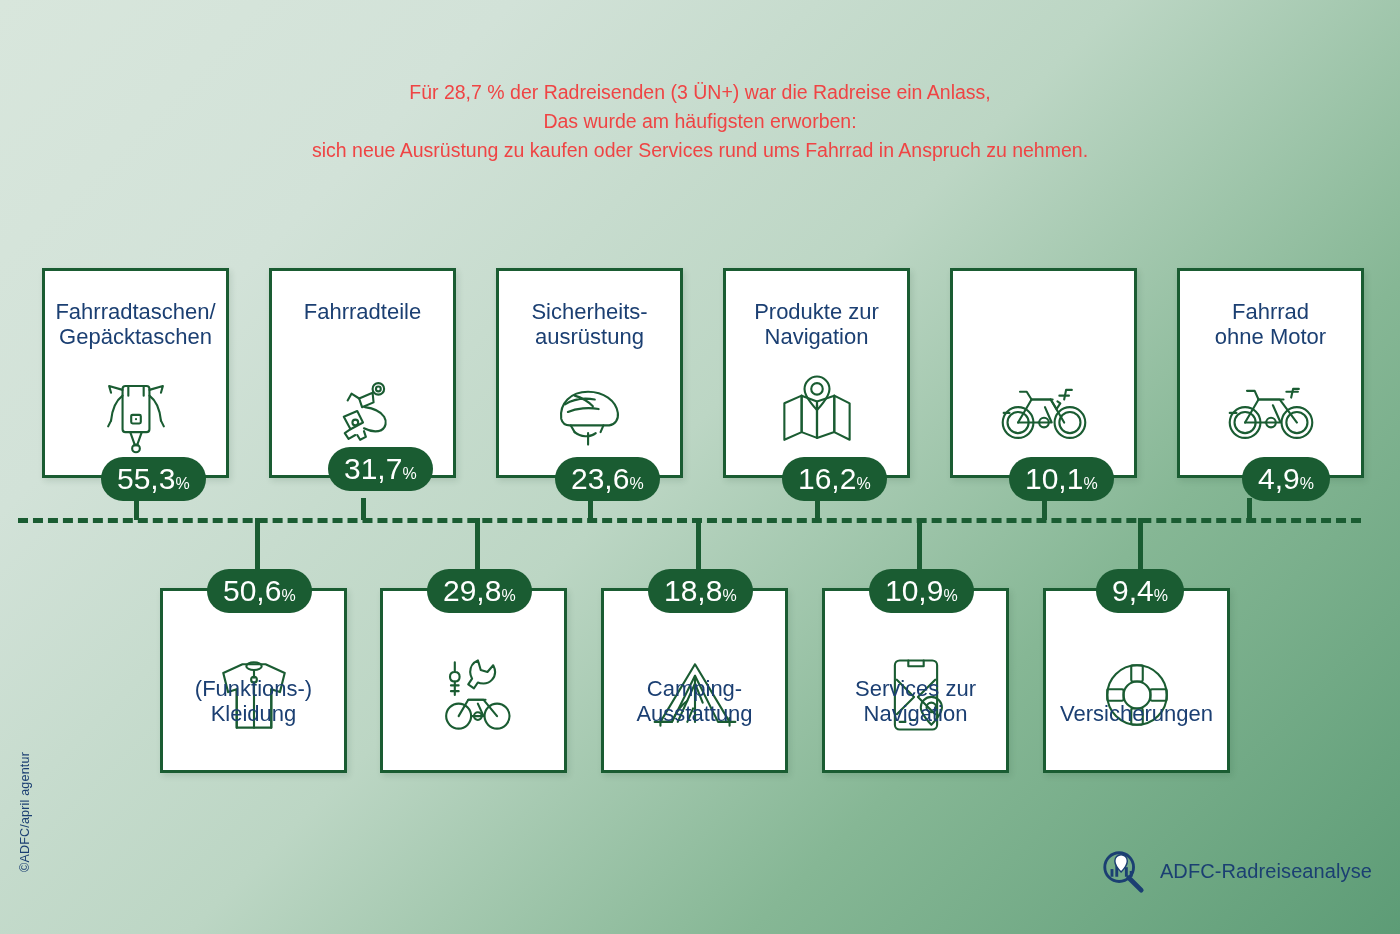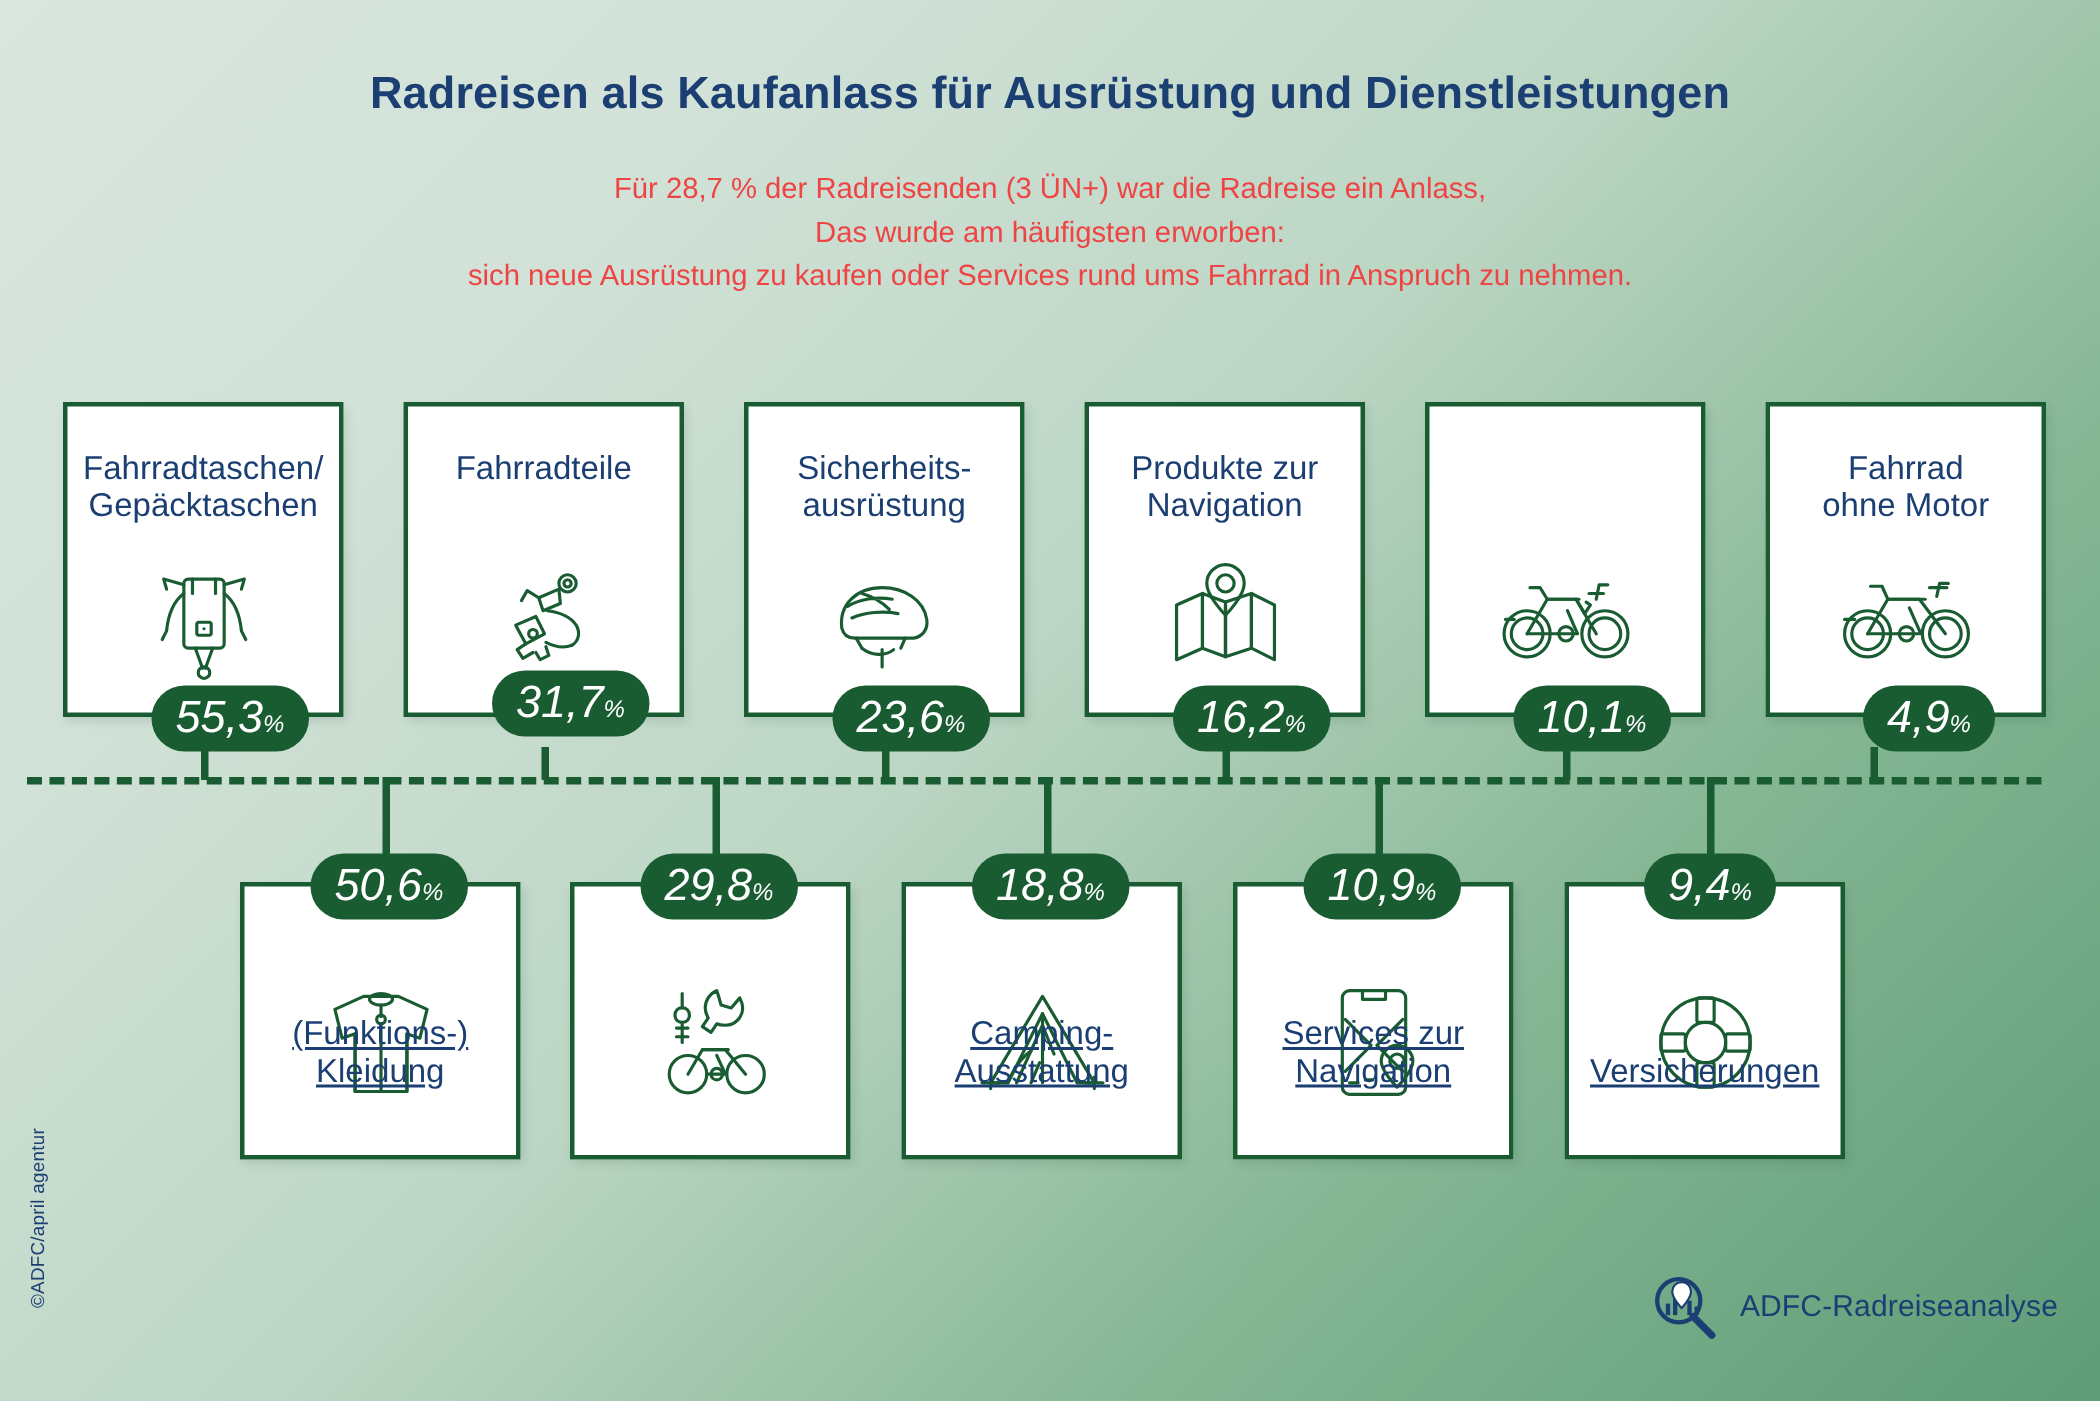--- a/index.html
+++ b/index.html
@@ -66,21 +66,21 @@
   .card-label {
     position: absolute;
     left: 0;
     width: 100%;
     text-align: center;
     font-size: 22px;
     line-height: 25px;
     color: #1b3f72;
   }
   .top .card-label { top: 28px; }
-  .bottom .card-label { bottom: 44px; text-decoration: underline; }
+  .bottom .card-label { bottom: 44px; }
 
   .card-icon {
     position: absolute;
     left: 50%;
     transform: translateX(-50%);
     width: 96px;
     height: 96px;
   }
   .top .card-icon { top: 92px; }
   .bottom .card-icon { top: 56px; }
@@ -94,21 +94,20 @@
     border-radius: 26px;
     height: 44px;
     line-height: 44px;
     color: #ffffff;
     text-align: left;
     font-size: 30px;
     white-space: nowrap;
     padding: 0 16px;
     box-sizing: border-box;
     z-index: 4;
-    font-style: italic;
   }
   .badge .pct {
     font-size: 16px;
     vertical-align: baseline;
   }
 
   .stem {
     position: absolute;
     width: 5px;
     background: #1a5c32;
@@ -142,21 +141,20 @@
     font-size: 20px;
     color: #1b3f72;
     font-weight: 500;
     letter-spacing: 0.1px;
   }
 </style>
 </head>
 <body>
 
 <div class="header">
-  <h1 class="title">Radreisen als Kaufanlass für Ausrüstung und Dienstleistungen</h1>
   <div class="subtitle">
     <div>Für 28,7 % der Radreisenden (3 ÜN+) war die Radreise ein Anlass,</div>
     <div>Das wurde am häufigsten erworben:</div>
     <div>sich neue Ausrüstung zu kaufen oder Services rund ums Fahrrad in Anspruch zu nehmen.</div>
   </div>
 </div>
 
 <div class="diagram">
 
   <div class="dashline"></div>

